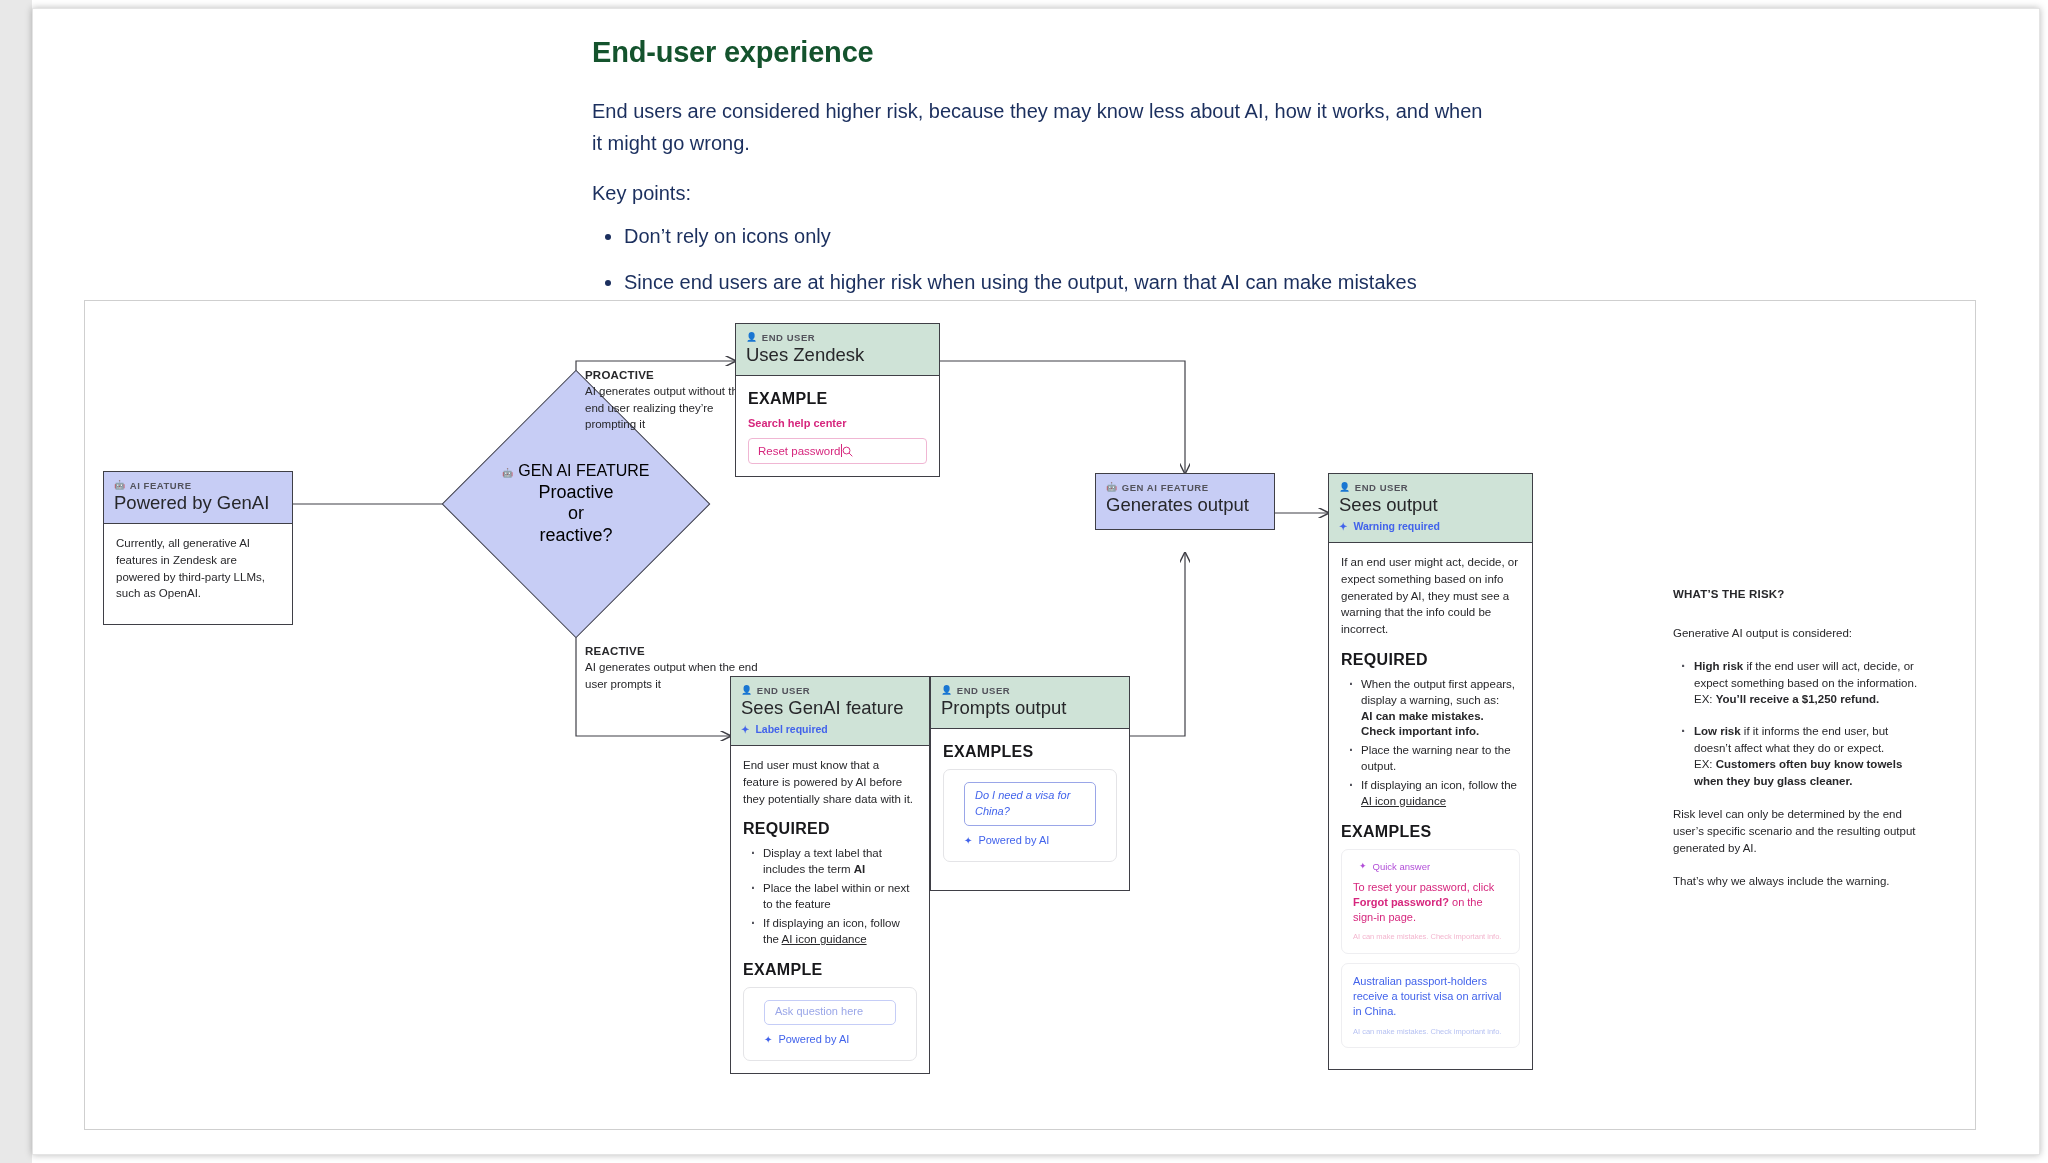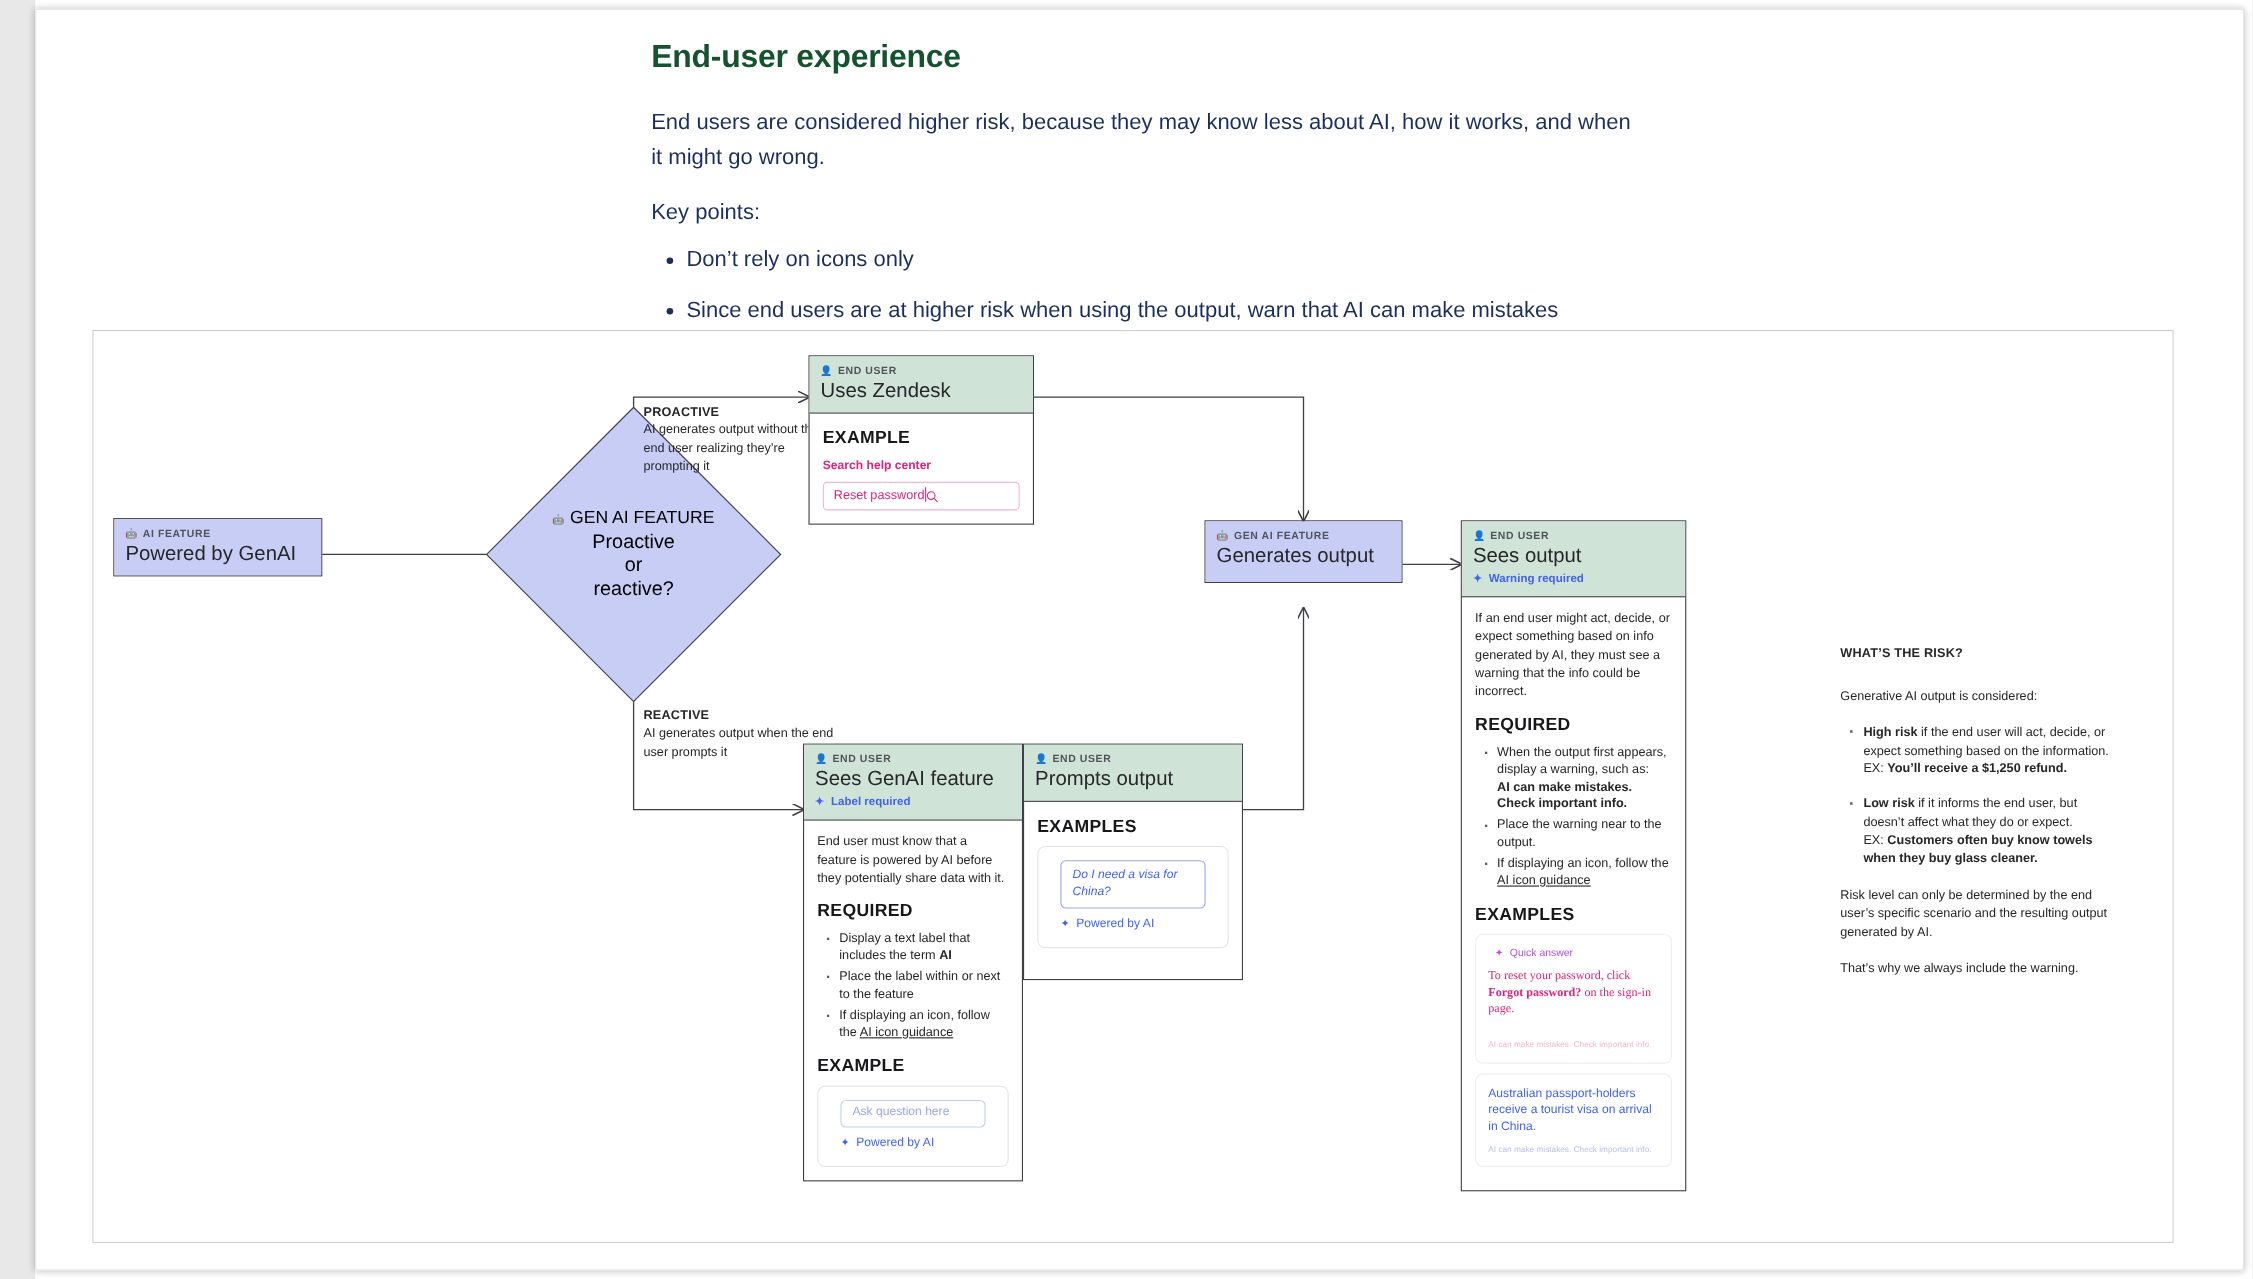--- a/index.html
+++ b/index.html
@@ -223,22 +223,21 @@
     display: flex;
     align-items: center;
     gap: 6px;
     margin-bottom: 6px;
     padding-left: 6px;
   }
   .ex-pink-text {
     color: #d6267d;
     font-size: 11px;
     line-height: 1.38;
-    margin-bottom: 20px;
-    font-family: Liberation Serif, serif;
+    margin-bottom: 7px;
   }
   .ex-disc-pink { color: #f3b6cf; font-size: 7.5px; }
   .ex-blue-text {
     color: #4263eb;
     font-size: 11px;
     line-height: 1.38;
     margin-bottom: 7px;
   }
   .ex-disc-blue { color: #b7c2f2; font-size: 7.5px; }
 
@@ -344,20 +343,23 @@
       </g>
     </svg>
 
     <div class="node" style="left:18px; top:170px; width:190px;">
       <div class="hdr hdr-purple">
         <div class="kicker">
           <span class="ai-glyph">🤖</span>
           <span>AI FEATURE</span>
         </div>
         <div class="title">Powered by GenAI</div>
+      </div>
+      <div class="body">
+        <p>Currently, all generative AI features in Zendesk are powered by third-party LLMs, such as OpenAI.</p>
       </div>
     </div>
 
     <div id="diamond-wrap">
       <div id="diamond-shape"></div>
       <div id="diamond-text">
         <div class="kicker">
           <span class="ai-glyph">🤖</span>
           <span>GEN AI FEATURE</span>
         </div>

